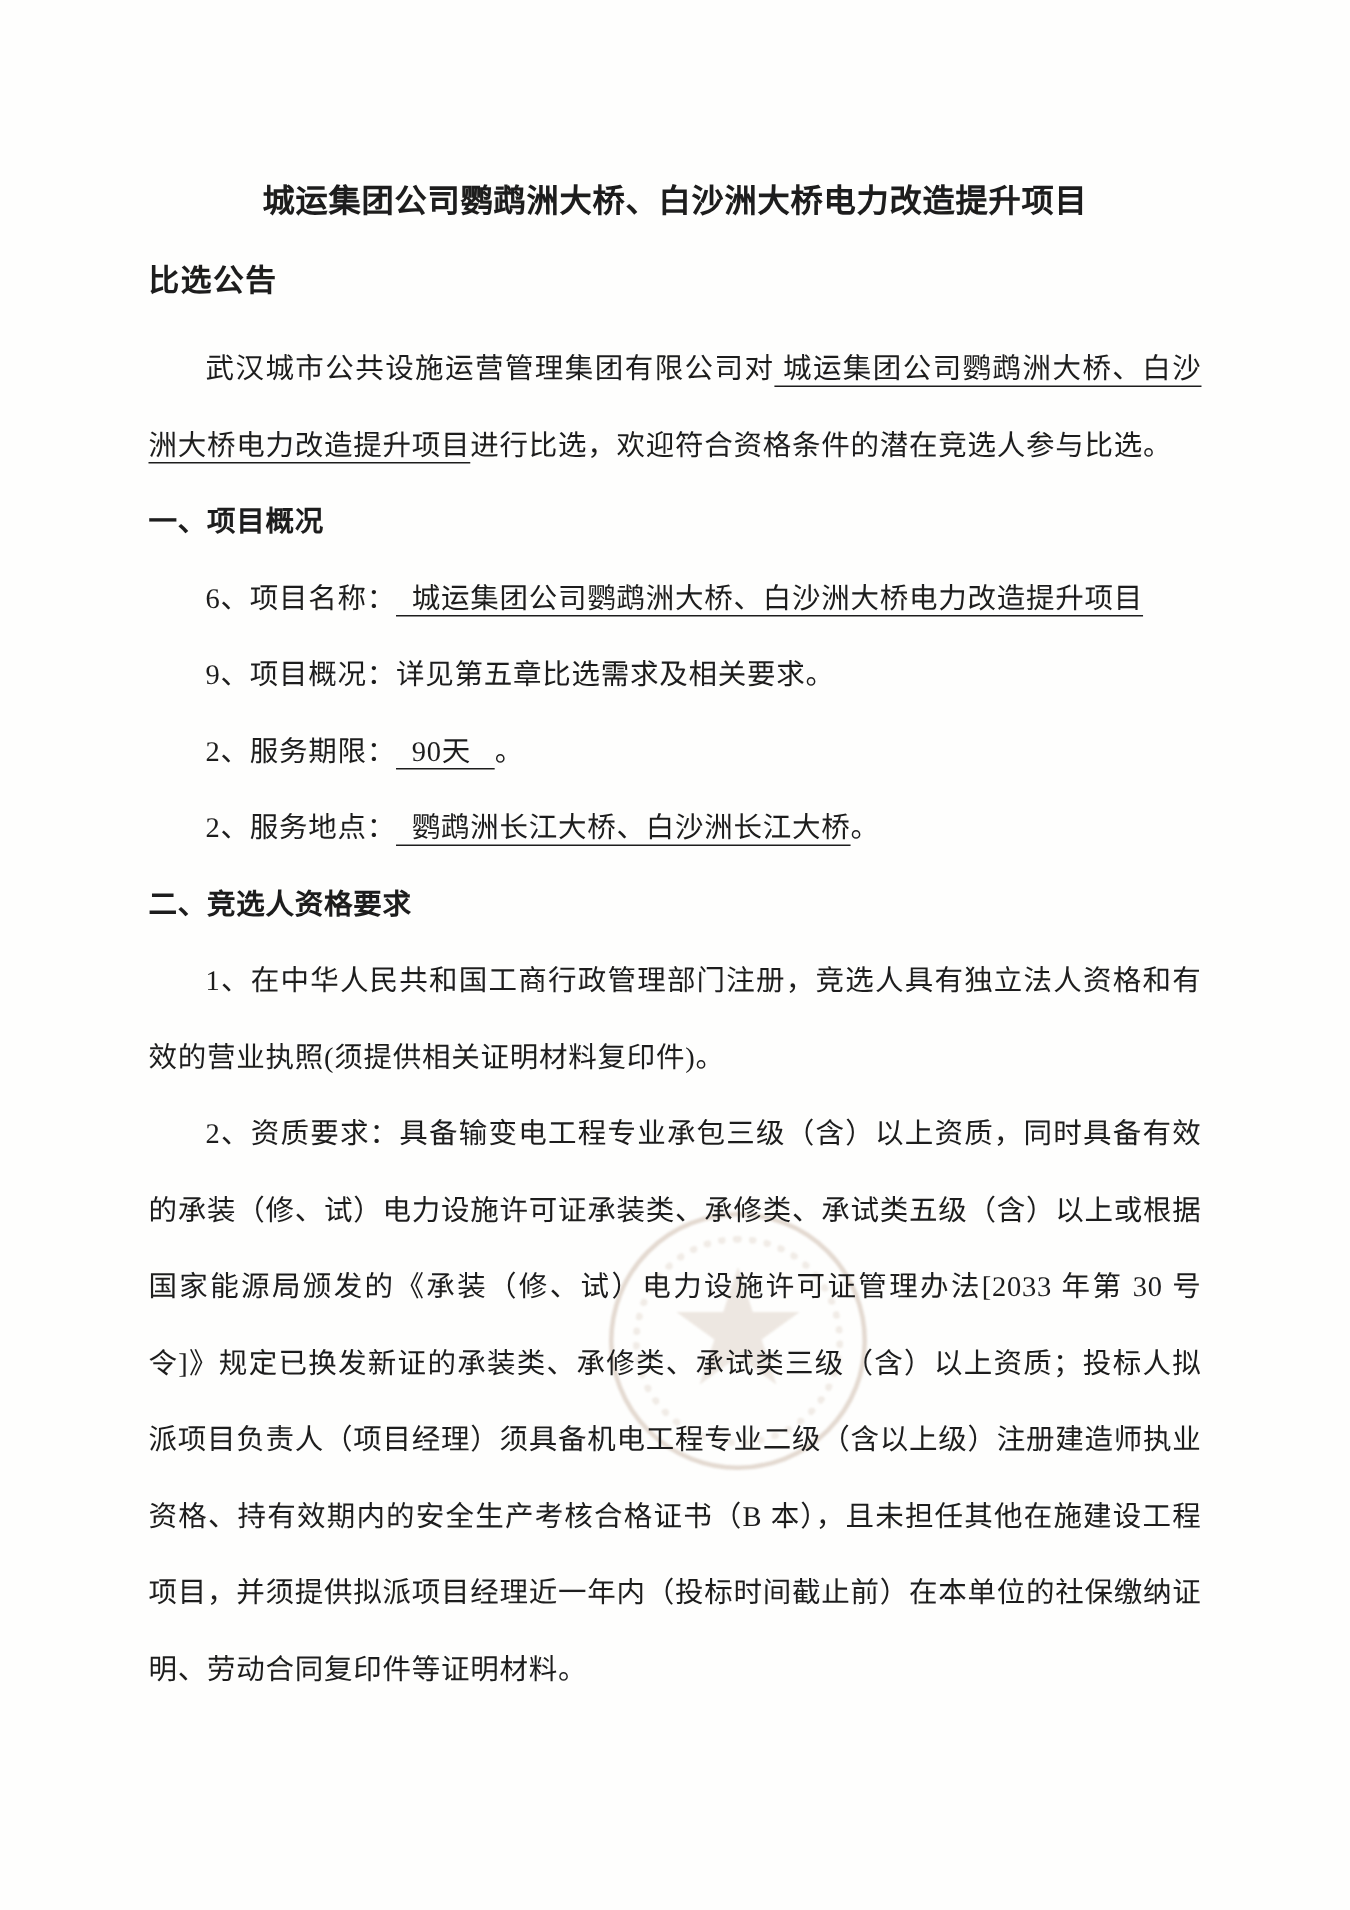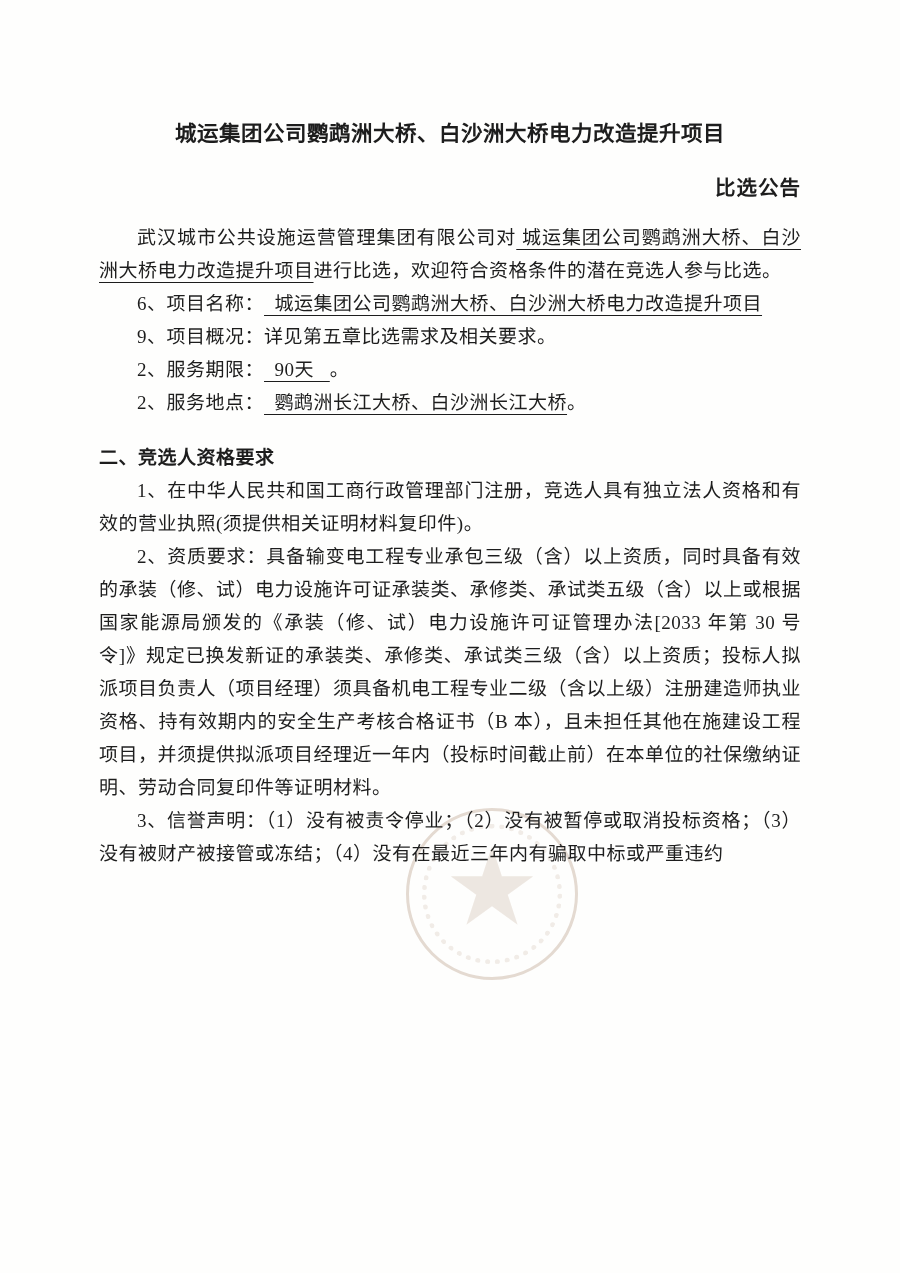--- a/index.html
+++ b/index.html
@@ -21,42 +21,42 @@
     line-height: 26px;
     font-weight: bold;
     text-align: center;
     letter-spacing: 0.5px;
   }
   .subtitle {
     margin: 28px 0 0 0;
     font-size: 20.5px;
     line-height: 26px;
     font-weight: bold;
-    text-align: right;
+    text-align: left;
     letter-spacing: 1px;
   }
   .doc-body {
     position: relative;
     z-index: 1;
     margin-top: 20px;
     font-size: 19px;
-    line-height: 33px;
+    line-height: 51px;
     letter-spacing: 0.5px;
     text-align: justify;
   }
   .para {
     margin: 0;
     text-indent: 2em;
   }
   .sec-heading {
     margin: 0;
     font-weight: bold;
     text-indent: 0;
   }
-  .sec-heading.gap { margin-top: 22px; }
+  .sec-heading.gap { margin-top: 0; }
   .u {
     text-decoration: underline;
     text-underline-offset: 5px;
     text-decoration-thickness: 1.2px;
   }
   
   .seal {
     position: absolute;
     left: 406px;
     top: 808px;
@@ -98,23 +98,23 @@
     <div class="ring-outer"></div>
     <div class="ring-inner"></div>
     <div class="star">★</div>
   </div>
 
   <h1 class="title">城运集团公司鹦鹉洲大桥、白沙洲大桥电力改造提升项目</h1>
   <h2 class="subtitle">比选公告</h2>
 
   <div class="doc-body" id="doc-body">
       <p class="para"><span>武汉城市公共设施运营管理集团有限公司对</span><span class="u">&nbsp;城运集团公司鹦鹉洲大桥、白沙洲大桥电力改造提升项目</span><span>进行比选，欢迎符合资格条件的潜在竞选人参与比选。</span></p>
+      <p class="sec-heading">一、项目概况</p>
       <p class="para"><span>6、项目名称：</span><span class="u">&nbsp;&nbsp;城运集团公司鹦鹉洲大桥、白沙洲大桥电力改造提升项目</span></p>
       <p class="para"><span>9、项目概况：详见第五章比选需求及相关要求。</span></p>
       <p class="para"><span>2、服务期限：</span><span class="u">&nbsp;&nbsp;90天&nbsp;&nbsp;&nbsp;</span><span>。</span></p>
       <p class="para"><span>2、服务地点：</span><span class="u">&nbsp;&nbsp;鹦鹉洲长江大桥、白沙洲长江大桥</span><span>。</span></p>
       <p class="sec-heading gap">二、竞选人资格要求</p>
       <p class="para"><span>1、在中华人民共和国工商行政管理部门注册，竞选人具有独立法人资格和有效的营业执照(须提供相关证明材料复印件)。</span></p>
       <p class="para"><span>2、资质要求：具备输变电工程专业承包三级（含）以上资质，同时具备有效的承装（修、试）电力设施许可证承装类、承修类、承试类五级（含）以上或根据国家能源局颁发的《承装（修、试）电力设施许可证管理办法[2033 年第 30 号令]》规定已换发新证的承装类、承修类、承试类三级（含）以上资质；投标人拟派项目负责人（项目经理）须具备机电工程专业二级（含以上级）注册建造师执业资格、持有效期内的安全生产考核合格证书（B 本），且未担任其他在施建设工程项目，并须提供拟派项目经理近一年内（投标时间截止前）在本单位的社保缴纳证明、劳动合同复印件等证明材料。</span></p>
-      <p class="para"><span>3、信誉声明：（1）没有被责令停业；（2）没有被暂停或取消投标资格；（3）没有被财产被接管或冻结；（4）没有在最近三年内有骗取中标或严重违约</span></p>
     </div>
 
 </div>
 
 </body></html>

